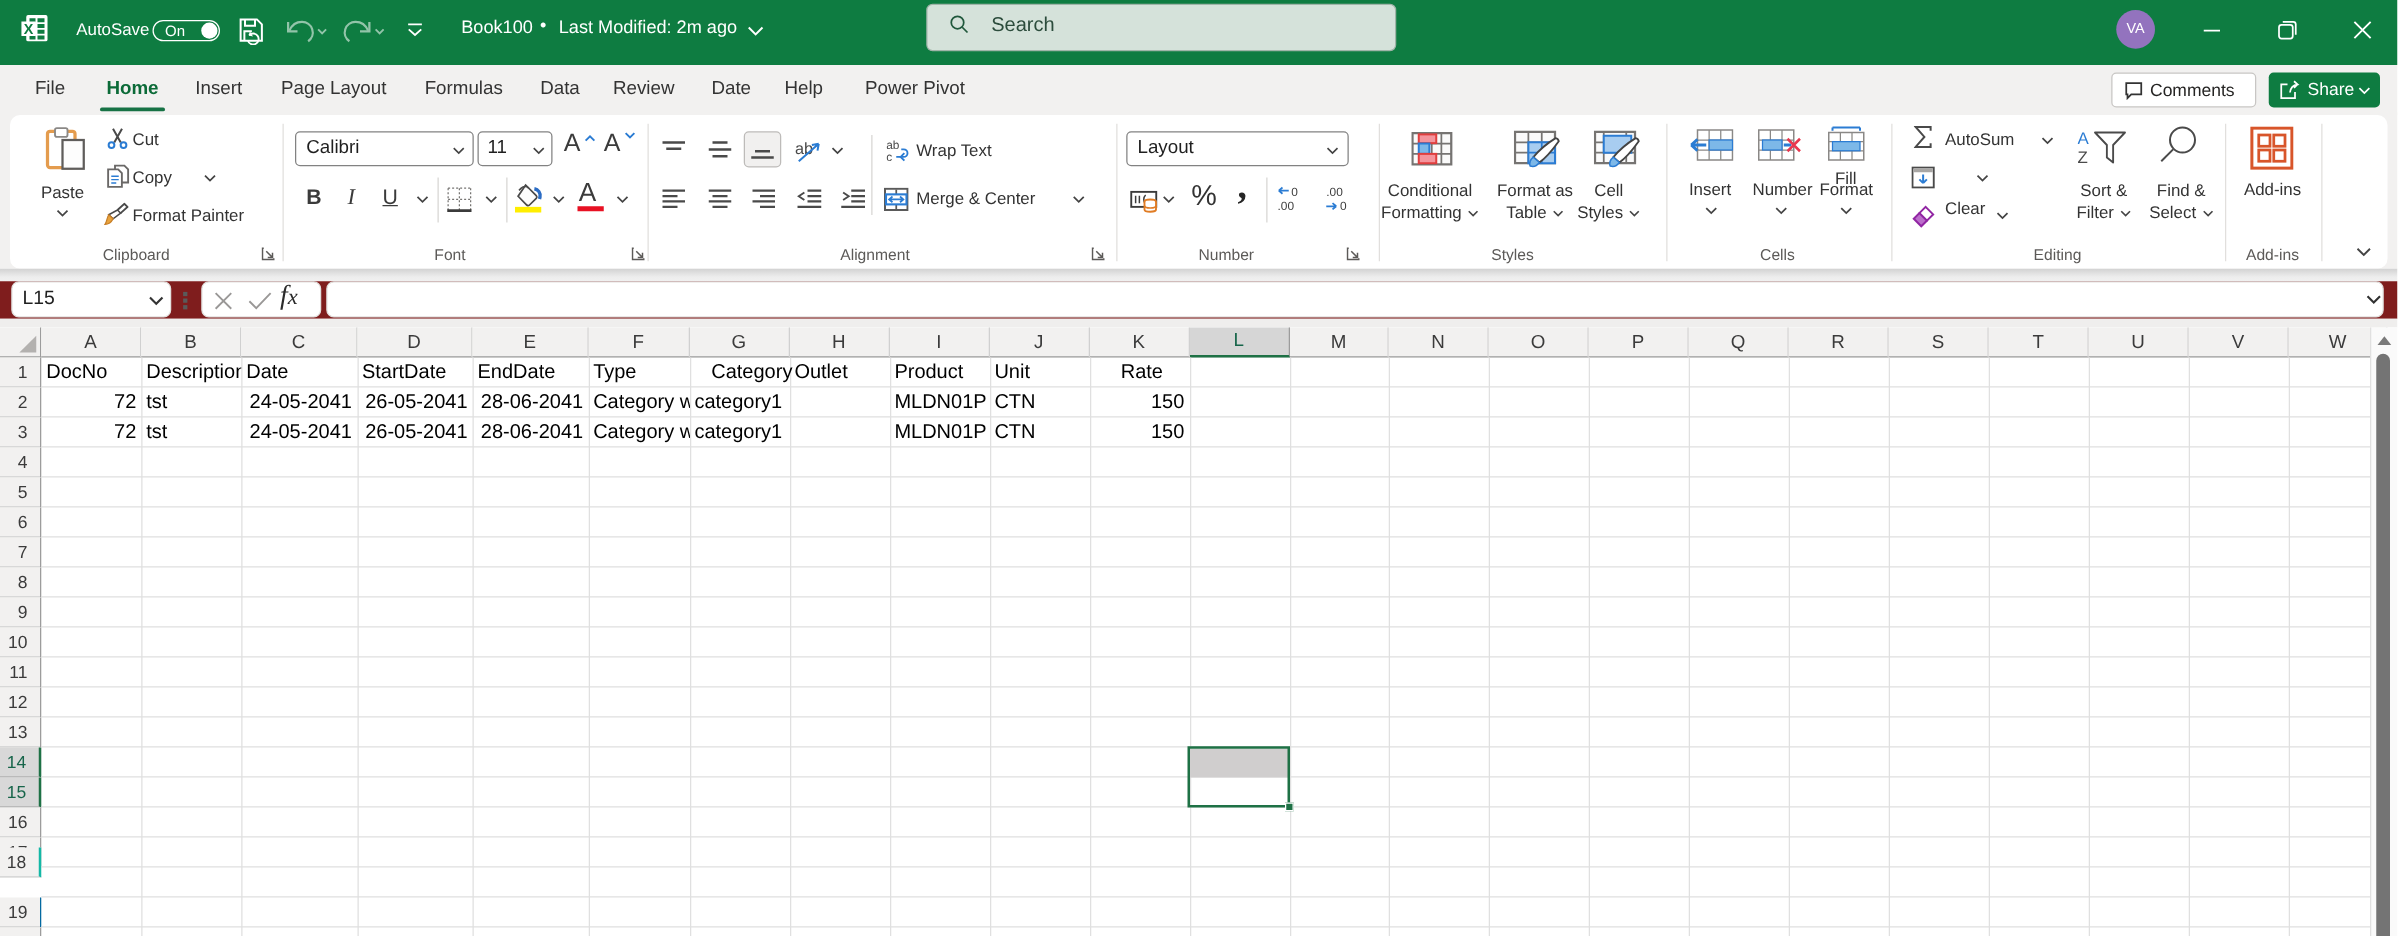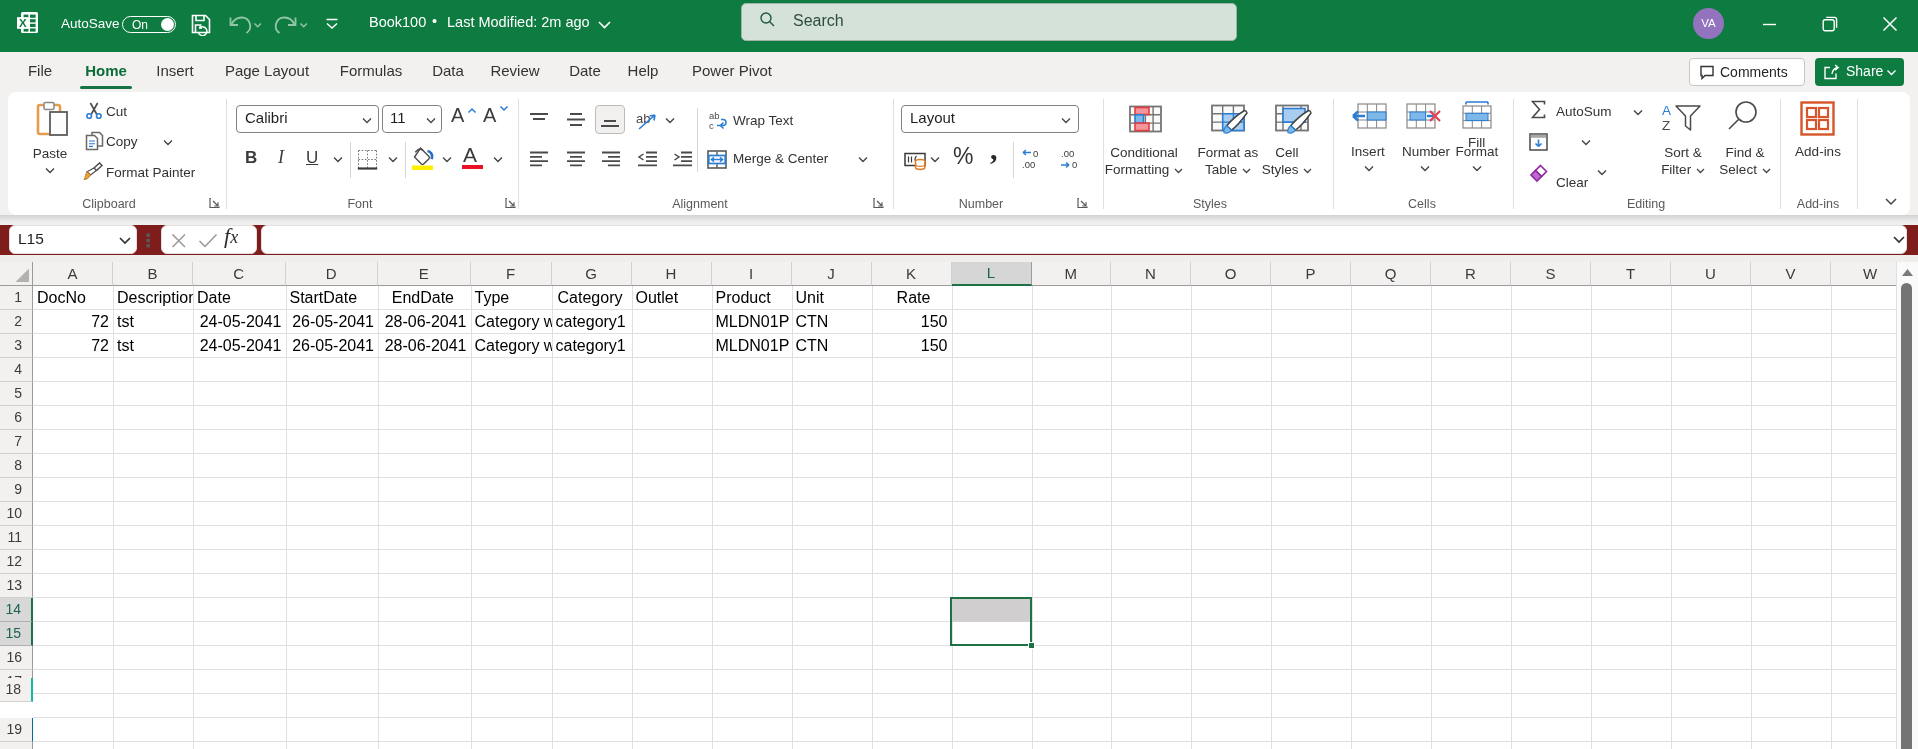--- a/index.html
+++ b/index.html
@@ -80,21 +80,21 @@
   <svg class="abs" style="left:325px;top:18px" width="14" height="12" viewBox="0 0 14 12">
     <path d="M1.5 1.5 h11" stroke="#fff" stroke-width="1.5"></path>
     <path d="M2 5.5 l5 4.5 l5 -4.5" fill="none" stroke="#fff" stroke-width="1.5"></path>
   </svg>
   <div class="abs txt" style="left:369px;top:14px;font-size:14.5px">Book100</div>
   <div class="abs txt" style="left:432px;top:13px;font-size:14.5px">•</div>
   <div class="abs txt" style="left:447px;top:14px;font-size:14.5px">Last Modified: 2m ago</div>
   <svg class="abs" style="left:597px;top:20px" width="15" height="10" viewBox="0 0 15 10">
     <path d="M2 2 l5.5 5.5 L13 2" fill="none" stroke="#fff" stroke-width="1.6"></path>
   </svg>
-  <div class="abs" style="left:741px;top:3px;width:496px;height:38px;background:#d5e2da;border:1px solid #9fb4a8;border-radius:5px">
+  <div class="abs" style="left:741px;top:3px;width:376px;height:38px;background:#d5e2da;border:1px solid #9fb4a8;border-radius:5px">
     <svg class="abs" style="left:17px;top:7px" width="17" height="17" viewBox="0 0 17 17">
       <circle cx="7" cy="7" r="5" fill="none" stroke="#20583c" stroke-width="1.4"></circle>
       <path d="M10.8 10.8 L15 15" stroke="#20583c" stroke-width="1.4"></path>
     </svg>
     <div class="abs" style="left:51px;top:8px;font-size:16px;color:#2c4c3c">Search</div>
   </div>
   <div class="abs" style="left:1693px;top:8px;width:31px;height:31px;border-radius:50%;background:#9373be;text-align:center;line-height:31px;color:#fff;font-size:11.5px">VA</div>
   <svg class="abs" style="left:1762px;top:17px" width="15" height="15" viewBox="0 0 15 15">
     <path d="M1 7.5 h13" stroke="#fff" stroke-width="1.4"></path>
   </svg>
@@ -411,21 +411,21 @@
     <path d="M9.5 6.5 v7 M9.5 13.5 l-3 -3 M9.5 13.5 l3 -3" fill="none" stroke="#2b7cd3" stroke-width="1.6"></path>
   </svg>
   <div class="abs rtext" style="left:1468px;top:135px">Fill</div>
   <svg class="abs" style="left:1580px;top:139px" width="12" height="8" viewBox="0 0 12 8">
       <path d="M2 1.5 l4 4 l4 -4" fill="none" stroke="#444" stroke-width="1.4"></path>
     </svg>
   <svg class="abs" style="left:1528px;top:164px" width="20" height="19" viewBox="0 0 20 19">
     <path d="M12.5 1.5 L18.5 7.5 L13.5 12.5 L7.5 6.5 z" fill="#fff" stroke="#9125a3" stroke-width="1.6"></path>
     <path d="M7.5 6.5 L13.5 12.5 L9 17 L3 11 z" fill="#bb6ecb" stroke="#9125a3" stroke-width="1.6"></path>
   </svg>
-  <div class="abs rtext" style="left:1556px;top:175px">Clear</div>
+  <div class="abs rtext" style="left:1556px;top:159px">Clear</div>
   <svg class="abs" style="left:1596px;top:169px" width="12" height="8" viewBox="0 0 12 8">
       <path d="M2 1.5 l4 4 l4 -4" fill="none" stroke="#444" stroke-width="1.4"></path>
     </svg>
   <svg class="abs" style="left:1662px;top:103px" width="41" height="31" viewBox="0 0 41 31">
     <text x="0" y="12" font-size="13.5" fill="#2b7cd3" font-family="Liberation Sans">A</text>
     <text x="0" y="27" font-size="13.5" fill="#4a4a4a" font-family="Liberation Sans">Z</text>
     <path d="M14 3 h24 l-9.5 10 v14 l-5 -4 v-10 z" fill="none" stroke="#4a4a4a" stroke-width="1.5" stroke-linejoin="round"></path>
   </svg>
   <div class="twoline" style="left:1645px;top:144px;width:76px">Sort &amp;<br>Filter <svg width="9" height="6" viewBox="0 0 9 6" style="margin-left:1px">
         <path d="M1 1 l3.5 3.5 L8 1" fill="none" stroke="#444" stroke-width="1.3"></path>
@@ -569,23 +569,23 @@
 <div class="vline" style="left:1431px;top:24px;height:463px"></div>
 <div class="vline" style="left:1511px;top:24px;height:463px"></div>
 <div class="vline" style="left:1591px;top:24px;height:463px"></div>
 <div class="vline" style="left:1671px;top:24px;height:463px"></div>
 <div class="vline" style="left:1751px;top:24px;height:463px"></div>
 <div class="vline" style="left:1831px;top:24px;height:463px"></div>
 <div class="cell" style="left:33px;top:24px;width:80px;height:23px;text-align:left;padding-left:4px">DocNo</div>
 <div class="cell" style="left:113px;top:24px;width:80px;height:23px;text-align:left;padding-left:4px">Description</div>
 <div class="cell" style="left:193px;top:24px;width:92.5px;height:23px;text-align:left;padding-left:4px">Date</div>
 <div class="cell" style="left:285.5px;top:24px;width:92.5px;height:23px;text-align:left;padding-left:4px">StartDate</div>
-<div class="cell" style="left:378px;top:24px;width:76px;height:23px;text-align:right;padding-left:4px">EndDate</div>
+<div class="cell" style="left:378px;top:24px;width:76px;height:23px;text-align:left;padding-left:4px">EndDate</div>
 <div class="cell" style="left:470.5px;top:24px;width:81.0px;height:23px;text-align:left;padding-left:4px">Type</div>
-<div class="cell" style="left:550px;top:24px;width:80.0px;height:23px;text-align:center;padding-left:0">Category</div>
+<div class="cell" style="left:569px;top:24px;width:80.0px;height:23px;text-align:left;padding-left:0">Category</div>
 <div class="cell" style="left:631.5px;top:24px;width:80.0px;height:23px;text-align:left;padding-left:4px">Outlet</div>
 <div class="cell" style="left:711.5px;top:24px;width:80.0px;height:23px;text-align:left;padding-left:4px">Product</div>
 <div class="cell" style="left:791.5px;top:24px;width:80.0px;height:23px;text-align:left;padding-left:4px">Unit</div>
 <div class="cell" style="left:871.5px;top:24px;width:80.0px;height:23px;text-align:center;padding-left:4px">Rate</div>
 <div class="cell" style="left:33px;top:48px;width:80px;height:23px;text-align:right;padding-right:4px">72</div>
 <div class="cell" style="left:113px;top:48px;width:80px;height:23px;text-align:left;padding-left:4px">tst</div>
 <div class="cell" style="left:193px;top:48px;width:92.5px;height:23px;text-align:right;padding-right:4px">24-05-2041</div>
 <div class="cell" style="left:285.5px;top:48px;width:92.5px;height:23px;text-align:right;padding-right:4px">26-05-2041</div>
 <div class="cell" style="left:378px;top:48px;width:92.5px;height:23px;text-align:right;padding-right:4px">28-06-2041</div>
 <div class="cell" style="left:470.5px;top:48px;width:81.0px;height:23px;text-align:left;padding-left:4px">Category wise</div>

